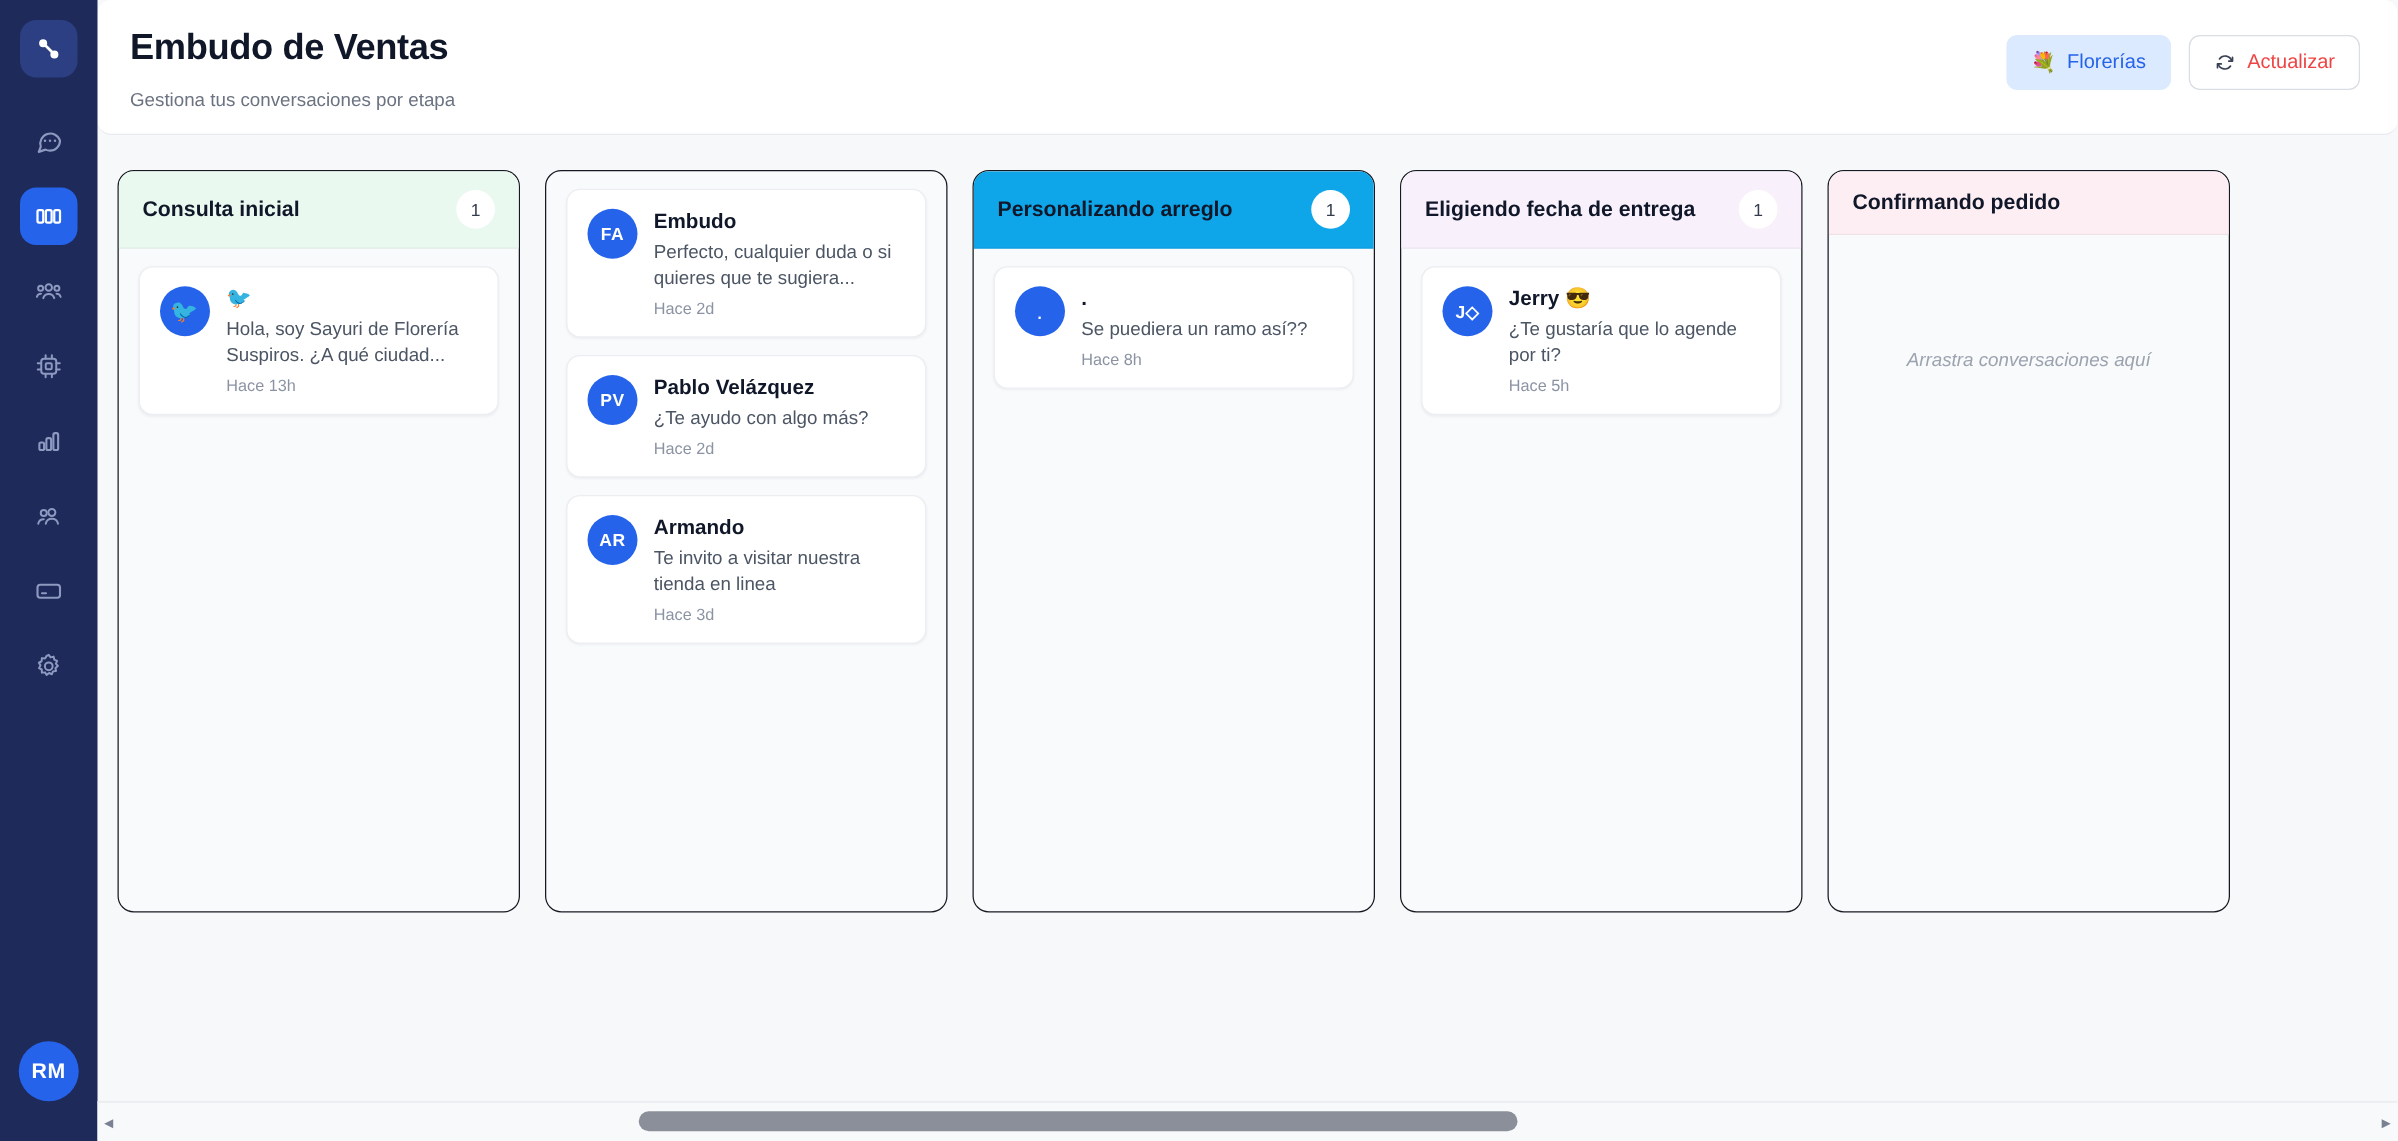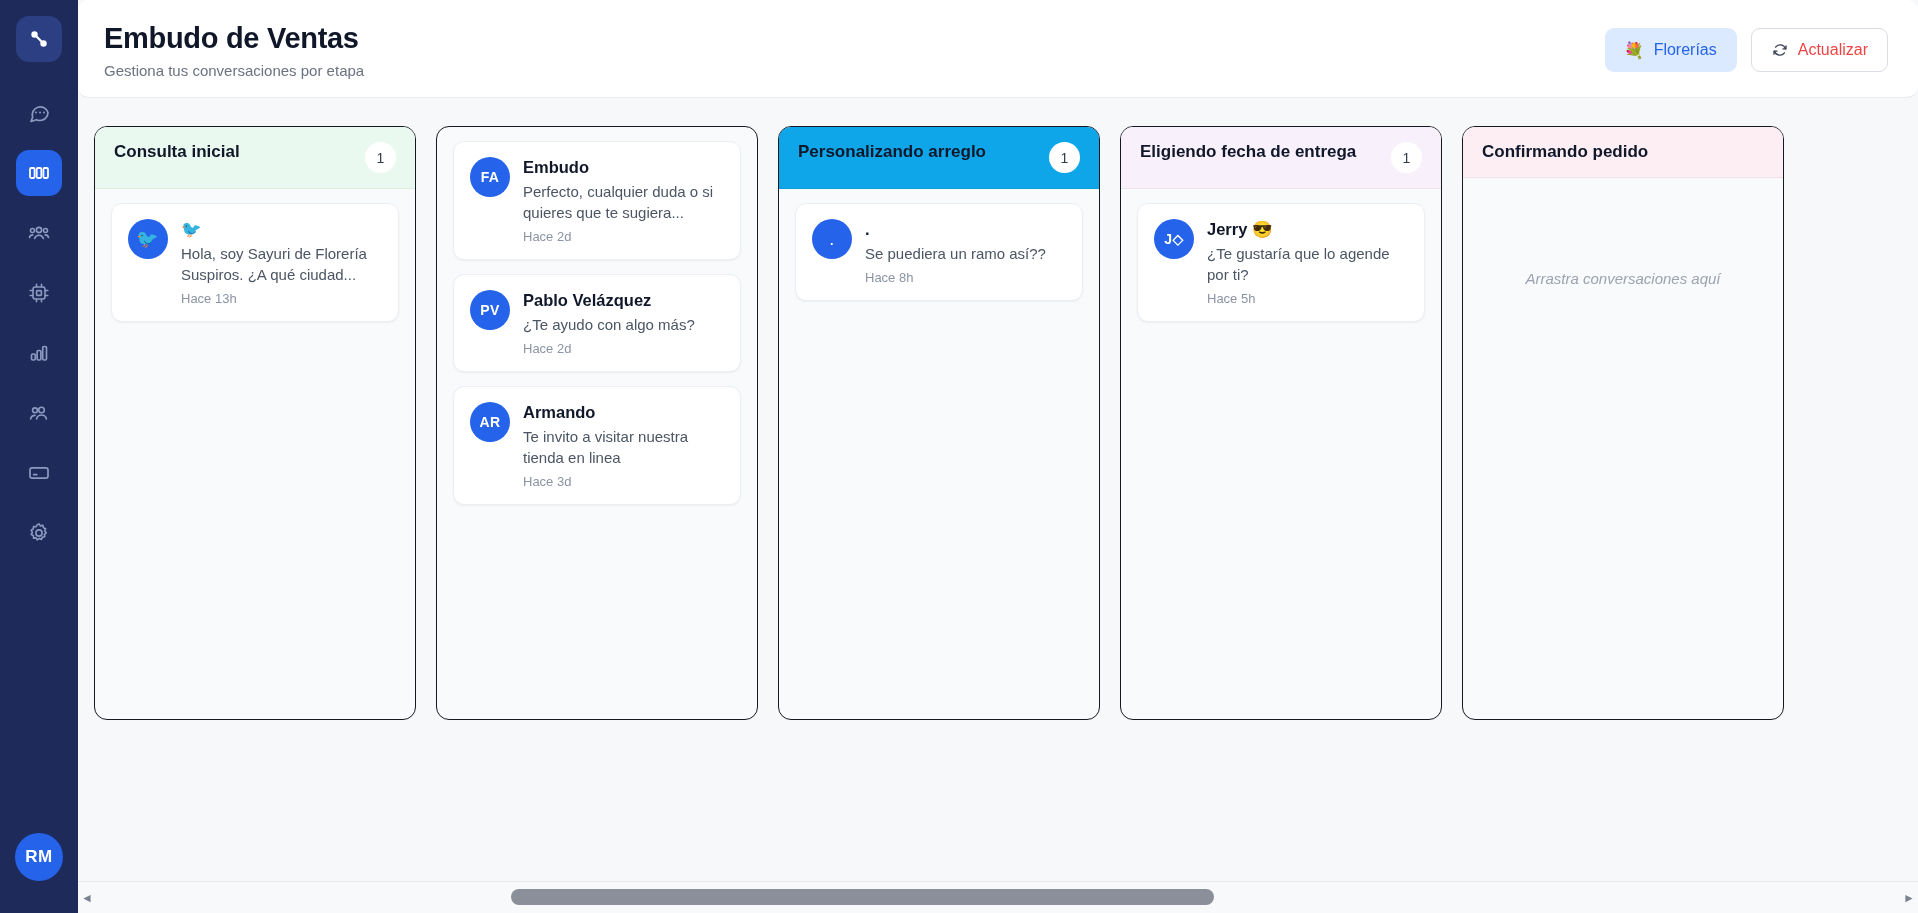--- a/index.html
+++ b/index.html
@@ -48,21 +48,21 @@
 
   #header {
     background: #ffffff;
     padding: 22px 30px 18px 26px;
     display: flex; align-items: flex-start; justify-content: space-between;
     border-bottom: 1px solid #e8eaef;
     flex: 0 0 auto;
     border-radius: 11px;
   }
   #page-title { font-size: 29px; font-weight: bold; color: #0f1729; letter-spacing: -0.3px; }
-  #page-sub { font-size: 15px; color: #6b7280; margin-top: 7px; }
+  #page-sub { font-size: 15px; color: #6b7280; margin-top: 17px; }
   .hdr-actions { display: flex; gap: 14px; align-items: center; padding-top: 6px; }
   .btn {
     display: inline-flex; align-items: center; gap: 9px;
     height: 44px; padding: 0 19px;
     border-radius: 9px; font-size: 16px; cursor: pointer;
     border: 1px solid transparent; background: transparent;
     font-family: "Liberation Sans", sans-serif;
   }
   .btn-chip { background: #dbeafe; color: #2563eb; }
   .btn-outline { background: #fff; border: 1px solid #d9dde4; color: #ef4444; }
@@ -73,21 +73,21 @@
   .column {
     width: 322px; flex: 0 0 322px;
     background: #f9fafc;
     border: 1.6px solid #161a20;
     border-radius: 13px;
     display: flex; flex-direction: column;
     overflow: hidden;
     height: 594px;
   }
   .col-head {
-    display: flex; align-items: flex-start; justify-content: space-between;
+    display: flex; align-items: center; justify-content: space-between;
     padding: 15px 19px; flex: 0 0 auto;
     border-bottom: 1px solid rgba(0,0,0,0.05);
   }
   .col-title { font-size: 17px; font-weight: bold; color: #0f1729; white-space: nowrap; }
   .col-count {
     min-width: 31px; height: 31px; padding: 0 8px;
     border-radius: 50%; background: #ffffff;
     display: flex; align-items: center; justify-content: center;
     font-size: 14px; color: #333b4d;
   }

